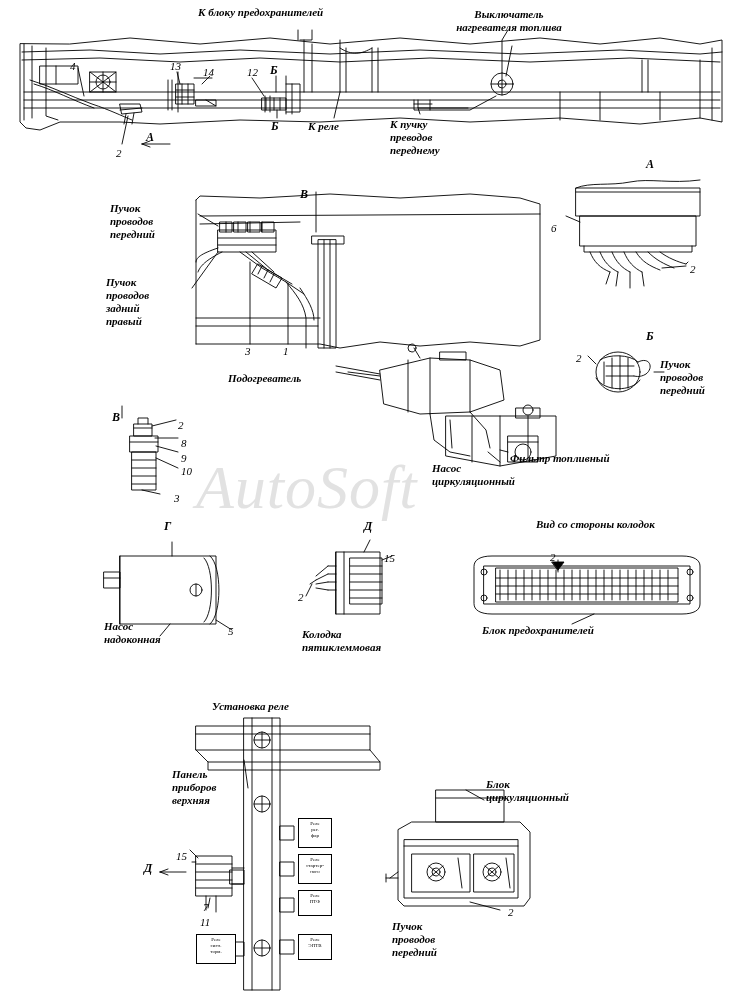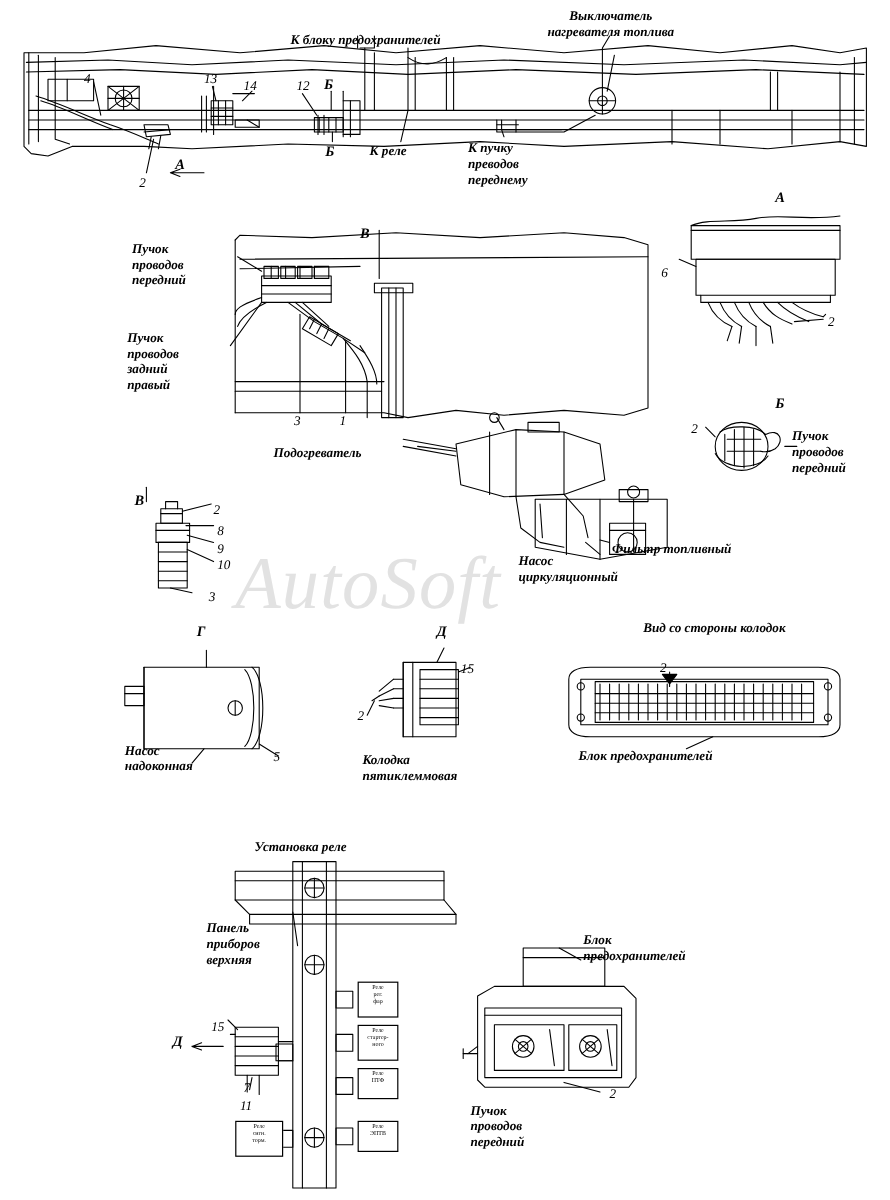--- a/index.html
+++ b/index.html
@@ -382,21 +382,21 @@
       </g>
 
     </g>
   </svg>
 
   <div class="wm">
     <span>AutoSoft</span>
   </div>
 
   <div id="labels">
-      <div class="lbl" style="left: 198px; top: 28px; width: 210px; margin-left: 44px;">К блоку предохранителей</div>
+      <div class="lbl" style="left: 198px; top: 6px; width: 210px;">К блоку предохранителей</div>
       <div class="lbl center" style="left: 434px; top: 8px; width: 150px;">Выключатель
 нагревателя топлива</div>
       <div class="lbl num" style="left: 70px; top: 60px; width: 12px;">4</div>
       <div class="lbl num" style="left: 170px; top: 60px; width: 18px;">13</div>
       <div class="lbl num" style="left: 203px; top: 66px; width: 18px;">14</div>
       <div class="lbl num" style="left: 247px; top: 66px; width: 18px;">12</div>
       <div class="lbl bigletter" style="left: 270px; top: 64px; width: 14px;">Б</div>
       <div class="lbl bigletter" style="left: 271px; top: 120px; width: 14px;">Б</div>
       <div class="lbl bigletter" style="left: 146px; top: 131px; width: 14px;">А</div>
       <div class="lbl num" style="left: 116px; top: 147px; width: 12px;">2</div>
@@ -442,21 +442,21 @@
 надоконная</div>
       <div class="lbl num" style="left: 228px; top: 625px; width: 12px;">5</div>
       <div class="lbl" style="left: 302px; top: 628px; width: 124px;">Колодка
 пятиклеммовая</div>
       <div class="lbl" style="left: 482px; top: 624px; width: 180px;">Блок предохранителей</div>
       <div class="lbl" style="left: 212px; top: 700px; width: 130px;">Установка реле</div>
       <div class="lbl" style="left: 172px; top: 768px; width: 76px;">Панель
 приборов
 верхняя</div>
       <div class="lbl" style="left: 486px; top: 778px; width: 140px;">Блок
-предохранителей</div>
+циркуляционный</div>
       <div class="lbl bigletter" style="left: 144px; top: 862px; width: 14px;">Д</div>
       <div class="lbl num" style="left: 176px; top: 850px; width: 18px;">15</div>
       <div class="lbl num" style="left: 203px; top: 901px; width: 12px;">7</div>
       <div class="lbl num" style="left: 200px; top: 916px; width: 18px;">11</div>
       <div class="lbl num" style="left: 508px; top: 906px; width: 12px;">2</div>
       <div class="lbl" style="left: 392px; top: 920px; width: 84px;">Пучок
 проводов
 передний</div>
       <div class="lbl center" style="left: 298px; top: 818px; width: 34px; height: 30px; border: 1px solid rgb(0, 0, 0); font-size: 5px; line-height: 6px; font-weight: normal; font-style: normal; box-sizing: border-box; padding-top: 2px; background: rgb(255, 255, 255);">Реле
 рег.

